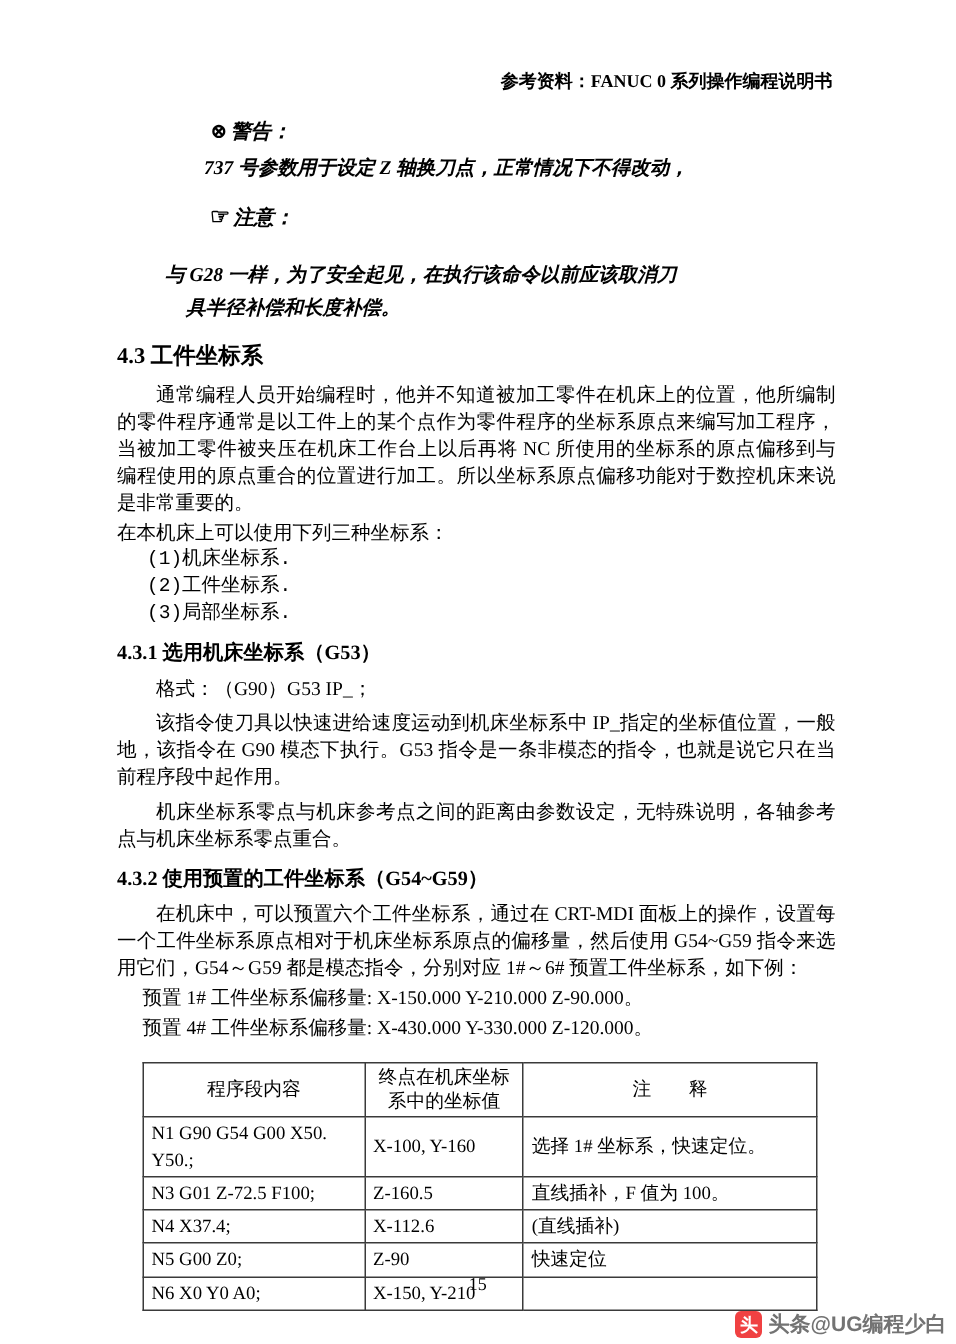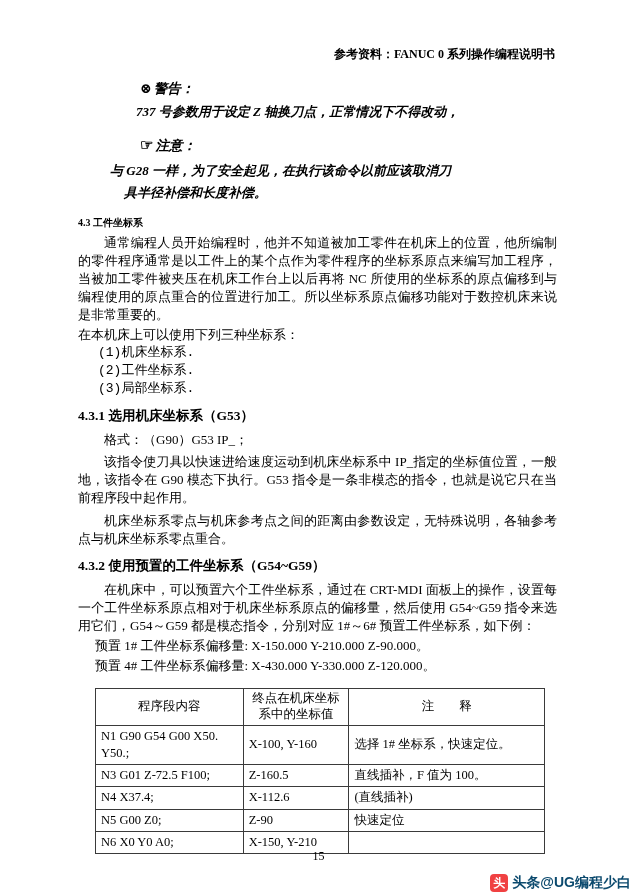--- a/index.html
+++ b/index.html
@@ -23,23 +23,23 @@
     font-weight:bold;
     font-size:12px;
     padding-right:2px;
   }
   .warn-title { margin-top:16px; margin-left:62px; font-weight:bold; font-style:italic; font-size:13.5px; }
   .warn-icon { font-style:normal; font-size:14px; margin-right:2px; }
   .warn-line1 { margin-top:5px; margin-left:58px; font-weight:bold; font-style:italic; }
   .warn-line2 { margin-top:4px; margin-left:32px; font-weight:bold; font-style:italic; }
   .note-title { margin-top:14px; margin-left:62px; font-weight:bold; font-style:italic; font-size:13.5px; }
   .note-icon { font-style:normal; font-size:15px; margin-right:2px; }
-  .note-line1 { margin-top:6px; margin-left:32px; font-weight:bold; font-style:italic; }
+  .note-line1 { margin-top:19px; margin-left:32px; font-weight:bold; font-style:italic; }
   .note-line2 { margin-top:4px; margin-left:46px; font-weight:bold; font-style:italic; }
-  .h-43 { margin-top:14px; font-weight:bold; font-size:10px; }
+  .h-43 { margin-top:14px; font-weight:bold; font-size:15px; }
   .para { margin-top:5px; text-align:justify; text-indent:2em; }
   .list-intro { margin-top:2px; }
   .list-item { margin-left:20px;font-family:Liberation Mono, monospace; }
   .h-sub { margin-top:9px; font-weight:bold; font-size:13.5px; }
   .format-line { margin-top:5px; margin-left:26px; }
   .preset-line { margin-top:2px; margin-left:17px; }
   table.prog {
     margin-top:14px;
     margin-left:17px;
     width:450px;
@@ -80,21 +80,21 @@
     color:#fff;
     font-size:12px;
     font-weight:bold;
     display:flex;
     align-items:center;
     justify-content:center;
   }
   .watermark-text {
     font-size:14px;
     font-weight:bold;
-    color:#0c4a6e;
+    color:#737373;
   }
 </style>
 </head>
 <body>
 
 <div class="content">
 
   <div class="doc-header">参考资料：FANUC 0 系列操作编程说明书</div>
 
   <div>

